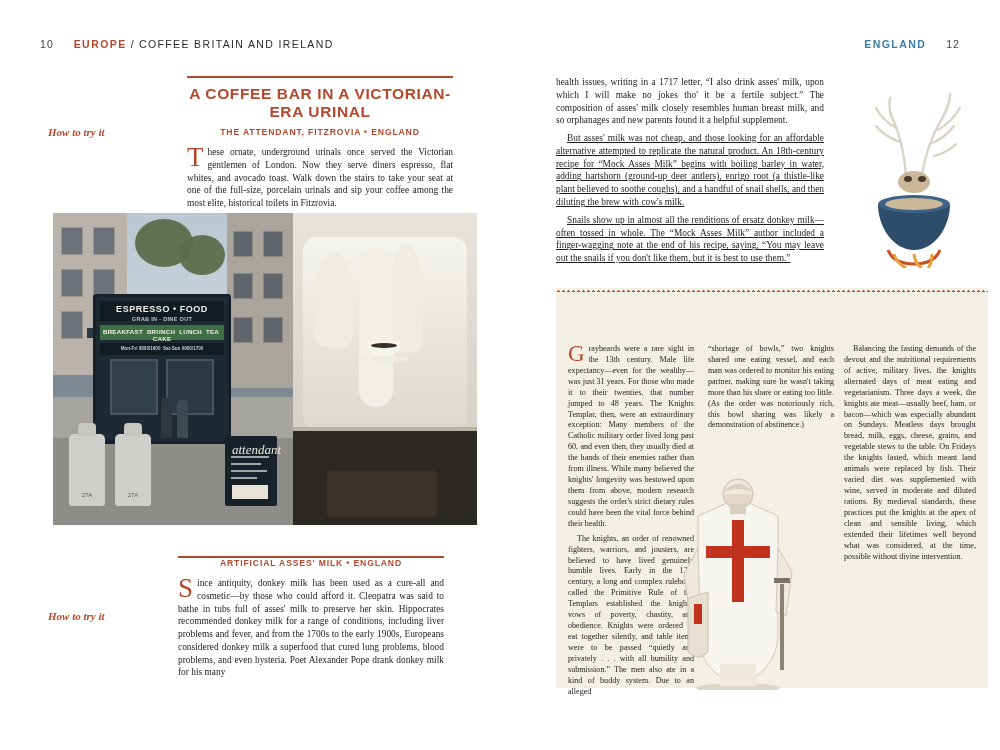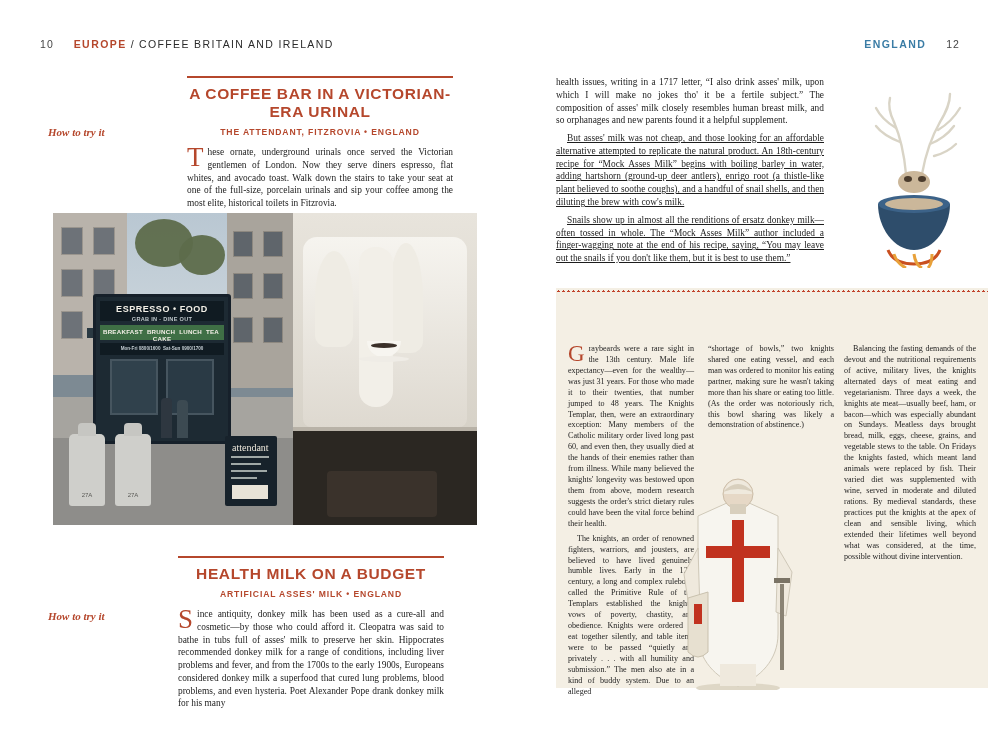--- a/index.html
+++ b/index.html
@@ -198,21 +198,21 @@
       <div class="person" style="left:124px;width:11px;height:38px;background:#3c4a52;"></div>
 
       <div class="churn" style="left:16px;">
           <div class="lbl">27A</div>
         </div>
       <div class="churn" style="left:62px;">
           <div class="lbl">27A</div>
         </div>
 
       <div class="aboard">
-        <div style="position:absolute;left:7px;top:6px;font-family:'Liberation Serif',serif;font-size:10px;color:#efe9dd;">attendant</div>
+        <div style="position:absolute;left:7px;top:6px;font-family:'Liberation Serif',serif;font-style:italic;font-size:13px;color:#efe9dd;">attendant</div>
         <div class="ln" style="top:20px;width:38px;"></div>
         <div class="ln" style="top:27px;width:30px;"></div>
         <div class="ln" style="top:34px;width:36px;"></div>
         <div class="ln" style="top:41px;width:26px;"></div>
         <div style="position:absolute;left:7px;bottom:7px;width:36px;height:14px;background:#e8e3d7;"></div>
       </div>
     </div>
 
     <div class="photo photo-right">
       <div class="urn-bg"></div>
@@ -223,21 +223,20 @@
       <div class="cup"></div>
       <div class="saucer"></div>
       <div class="shelf"></div>
       <div class="urn-dark"></div>
       <div style="position:absolute;left:34px;bottom:8px;width:110px;height:46px;background:#3a322b;border-radius:4px;"></div>
     </div>
   </div>
 
   <div style="position:absolute;left:178px;top:556px;width:266px;">
     <div class="rule"></div>
-    <h2 class="headline">HEALTH MILK ON A BUDGET</h2>
     <div class="kicker">ARTIFICIAL ASSES' MILK • ENGLAND</div>
     <p class="body"><span class="dropcap">S</span><span>ince antiquity, donkey milk has been used as a cure-all and cosmetic—by those who could afford it. Cleopatra was said to bathe in tubs full of asses' milk to preserve her skin. Hippocrates recommended donkey milk for a range of conditions, including liver problems and fever, and from the 1700s to the early 1900s, Europeans considered donkey milk a superfood that cured lung problems, blood problems, and even hysteria. Poet Alexander Pope drank donkey milk for his many</span></p>
   </div>
 
   <div class="howto" style="left:48px;top:610px;">
     <div class="htitle">How to try it</div>
   </div>
 
   <div style="position:absolute;left:556px;top:76px;width:268px;">
     <p class="body">health issues, writing in a 1717 letter, “I also drink asses' milk, upon which I will make no jokes tho' it be a fertile subject.” The composition of asses' milk closely resembles human breast milk, and so orphanages and new parents found it a helpful supplement.</p>

